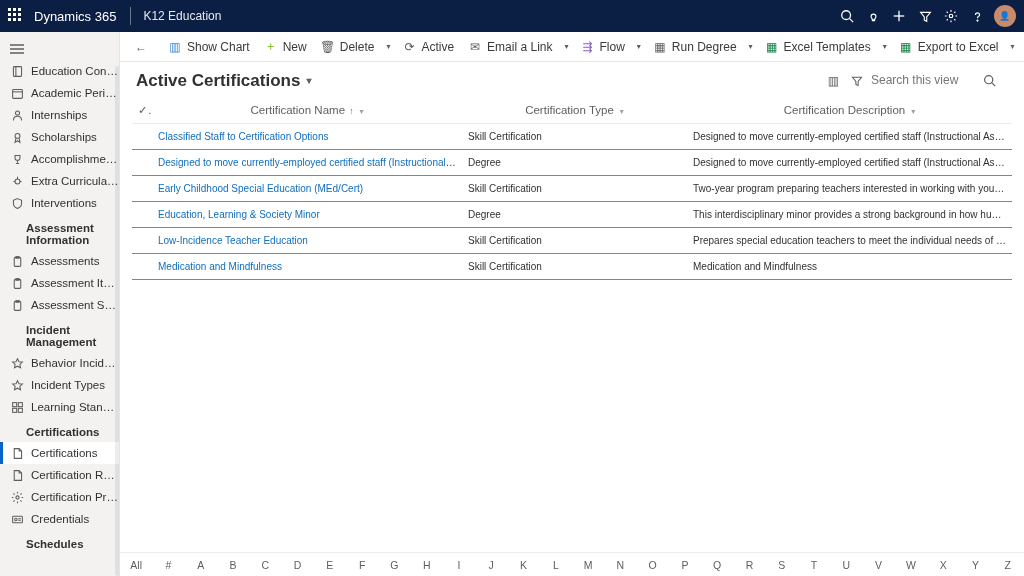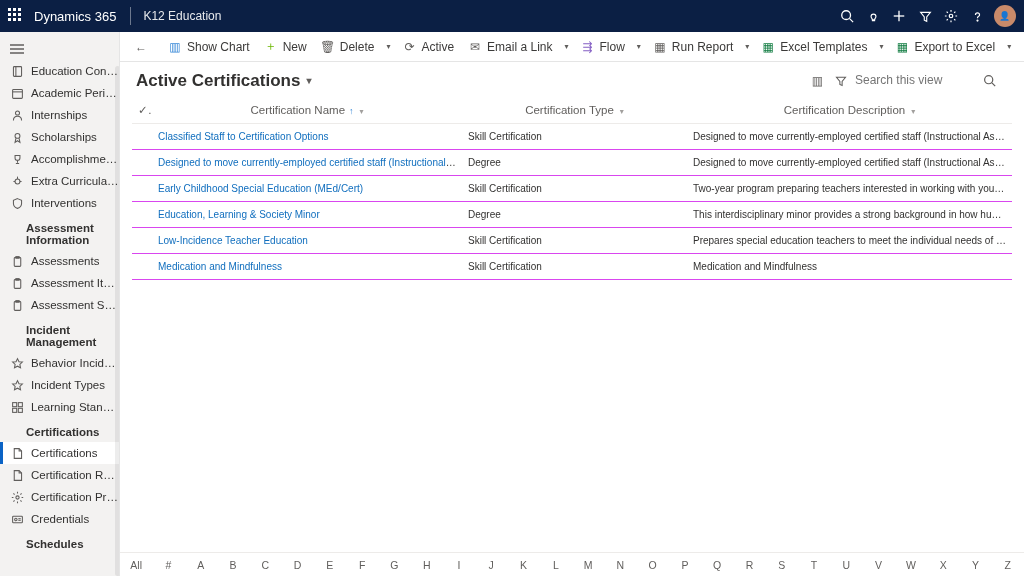--- a/index.html
+++ b/index.html
@@ -36,21 +36,21 @@
 .cicon { width: 14px; height: 14px; display:inline-flex; align-items:center; justify-content:center; }
 .ci-blue { color:#3a8ad8;} .ci-green{color:#6bb700;} .ci-gray{color:#605e5c;} .ci-excel{color:#107c41;} .ci-purple{color:#8661c5;}
 
 
 .viewhead { display: flex; align-items: center; padding: 8px 24px 0 16px; }
 .viewtitle { font-size: 17px; font-weight: 600; color: #323130; display:flex; align-items:center; gap:6px; cursor:pointer;}
 .viewtitle .vchev { font-size: 10px; color:#605e5c; }
 .viewhead .spacer { flex:1; }
 .viewhead .vicon { color:#605e5c; cursor:pointer; padding: 3px 6px; font-size:12px;}
 .viewhead .search { border:none; outline:none; font-size:12px; width:110px; color:#323130; padding:3px 2px;}
-.viewhead .searchwrap { display:flex; align-items:center; gap:20px; border-bottom:1px solid transparent; padding-right:4px;}
+.viewhead .searchwrap { display:flex; align-items:center; gap:4px; border-bottom:1px solid transparent; padding-right:4px;}
 .viewhead .sicon { color:#605e5c; cursor:pointer;}
 
 
 .grid { flex:1; overflow:hidden; padding: 6px 12px 0 12px; font-size: 12px; color:#323130; }
 table { width:100%; border-collapse: collapse; table-layout: fixed; }
 th { text-align:center; font-weight: 400; color:#605e5c; font-size: 11.5px; padding: 6px 6px; border-bottom: 1px solid #edebe9; white-space: nowrap; overflow:hidden; text-overflow: ellipsis;}
 th .sort { font-size: 9px; color:#3a8ad8; margin-left:4px;}
 th .hchev { font-size: 8px; color:#a19f9d; margin-left:6px; }
 td { padding: 7px 6px; border-bottom: 1px solid #d946ef; white-space: nowrap; overflow: hidden; text-overflow: ellipsis; font-size: 10px;}
 td.link span { color: #106ebe; cursor:pointer; }
@@ -330,21 +330,21 @@
           <span>Email a Link</span>
         </div>
       <span class="chev">▾</span>
       <div class="cbtn">
           <span class="cicon ci-purple">⇶</span>
           <span>Flow</span>
         </div>
       <span class="chev">▾</span>
       <div class="cbtn">
           <span class="cicon ci-gray">▦</span>
-          <span>Run Report</span>
+          <span>Run Degree</span>
         </div>
       <span class="chev">▾</span>
       <div class="cbtn">
           <span class="cicon ci-excel">▦</span>
           <span>Excel Templates</span>
         </div>
       <span class="chev">▾</span>
       <div class="cbtn">
           <span class="cicon ci-excel">▦</span>
           <span>Export to Excel</span>

